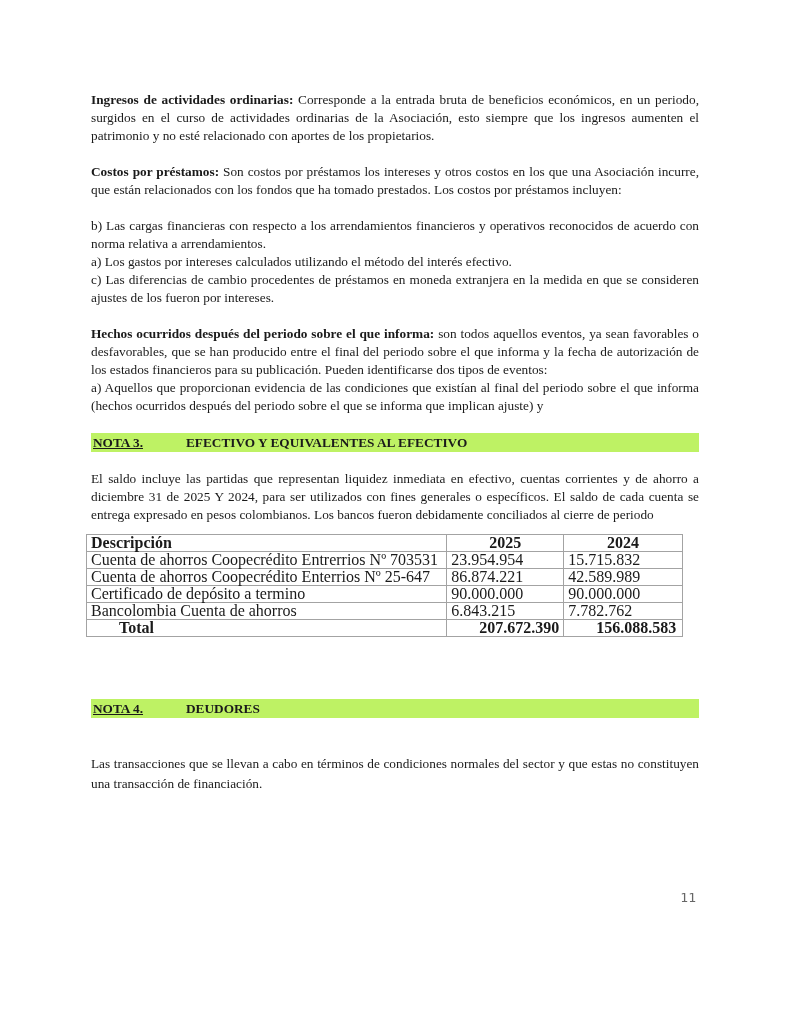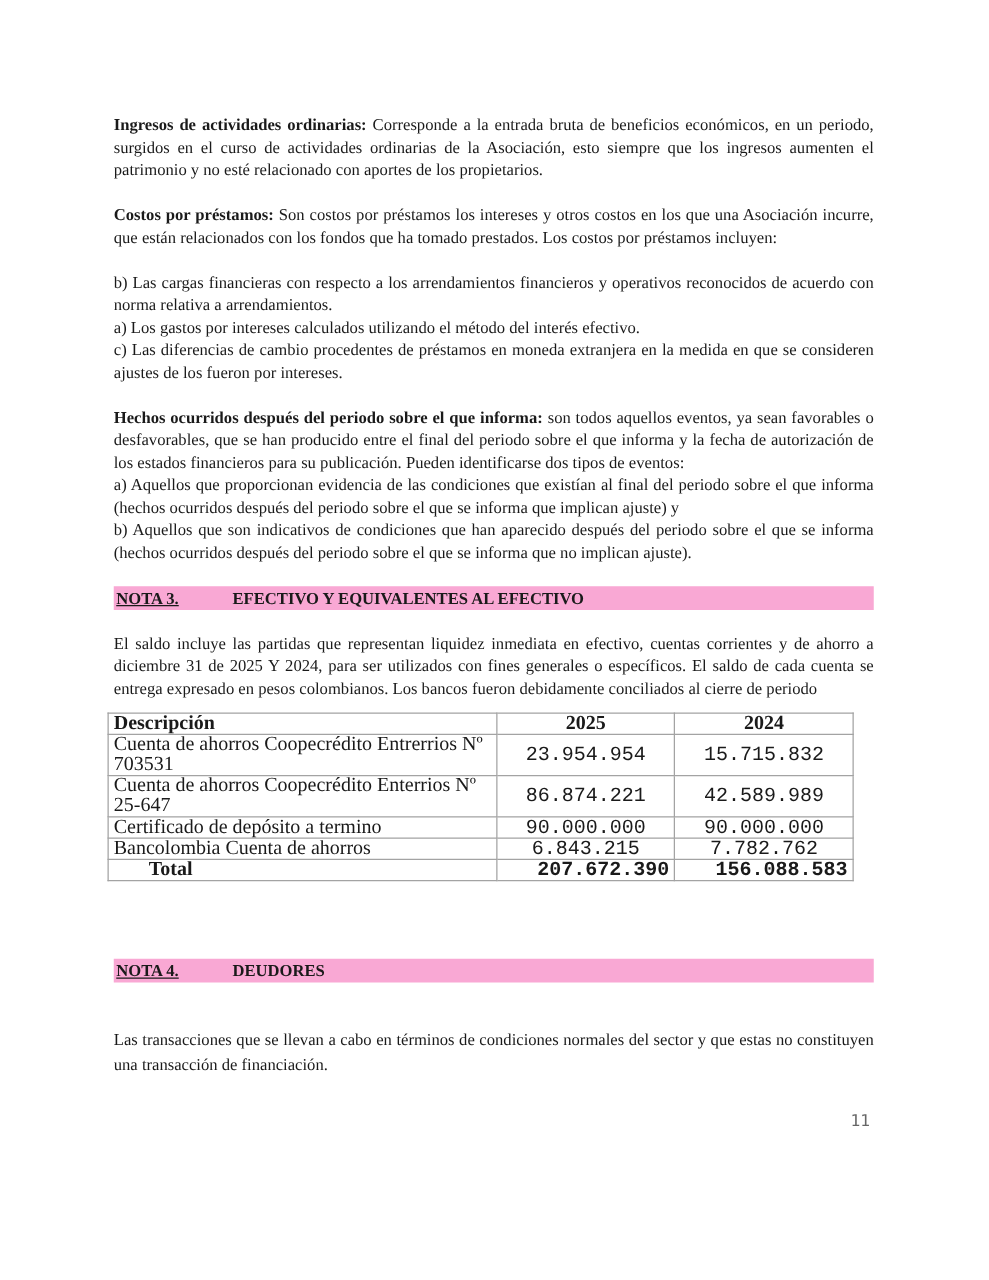--- a/index.html
+++ b/index.html
@@ -2,27 +2,27 @@
 <html><head>
 <meta charset="utf-8">
 <style>
   html, body { margin: 0; padding: 0; background: #ffffff; }
   body { width: 791px; height: 1024px; position: relative; overflow: hidden;
          font-family: "Liberation Serif", serif; color: #1a1a1a; font-size: 13.3px; }
   .page { position: absolute; left: 91px; top: 73px; width: 608px; }
   p { margin: 0; line-height: 18px; text-align: justify; }
   .gap { height: 18px; }
   .b { font-weight: bold; }
-  .note-header { background: #f9a8d4; height: 19px; line-height: 19px; padding-left: 2px;
+  .note-header { background: #bef264; height: 19px; line-height: 19px; padding-left: 2px;
                  font-weight: bold; font-size: 13.3px; margin-top: 0; }
   .note-num { text-decoration: underline; display: inline-block; width: 93px; }
   table { border-collapse: collapse; margin-left: -5px; width: 597px; }
   td, th { border: 1px solid #a3a3a3; padding: 0 4px; height: 16px; line-height: 16px; font-size: 16px; font-weight: normal; }
   th { font-weight: bold; }
-  td.num { text-align: center; font-family: Liberation Mono, monospace; }
+  td.num { text-align: left; }
   th.year { text-align: center; }
   th.desc { text-align: left; }
   tr.total td { font-weight: bold; padding-left: 32px; }
   .c1 { width: 370px; } .c2 { width: 100px; } .c3 { width: 110px; }
   .page-num { position: absolute; right: 95px; top: 890px; font-family: "DejaVu Sans Mono", monospace;
               font-size: 13px; color: #666; }
 </style>
 </head>
 <body>
 
@@ -34,21 +34,20 @@
 
   <p><span class="b">Costos por préstamos:</span><span> Son costos por préstamos los intereses y otros costos en los que una Asociación incurre, que están relacionados con los fondos que ha tomado prestados. Los costos por préstamos incluyen:</span></p>
   <div class="gap"></div>
   <p>b) Las cargas financieras con respecto a los arrendamientos financieros y operativos reconocidos de acuerdo con norma relativa a arrendamientos.</p>
   <p>a) Los gastos por intereses calculados utilizando el método del interés efectivo.</p>
   <p>c) Las diferencias de cambio procedentes de préstamos en moneda extranjera en la medida en que se consideren ajustes de los fueron por intereses.</p>
   <div class="gap"></div>
 
   <p><span class="b">Hechos ocurridos después del periodo sobre el que informa:</span><span> son todos aquellos eventos, ya sean favorables o desfavorables, que se han producido entre el final del periodo sobre el que informa y la fecha de autorización de los estados financieros para su publicación. Pueden identificarse dos tipos de eventos:</span></p>
   <p>a) Aquellos que proporcionan evidencia de las condiciones que existían al final del periodo sobre el que informa (hechos ocurridos después del periodo sobre el que se informa que implican ajuste) y</p>
-  <p>b) Aquellos que son indicativos de condiciones que han aparecido después del periodo sobre el que se informa (hechos ocurridos después del periodo sobre el que se informa que no implican ajuste).</p>
   <div class="gap"></div>
 
   <div class="note-header">
     <span class="note-num">NOTA 3.</span><span>EFECTIVO Y EQUIVALENTES AL EFECTIVO</span>
   </div>
   <div class="gap"></div>
   <p>El saldo incluye las partidas que representan liquidez inmediata en efectivo, cuentas corrientes y de ahorro a diciembre 31 de 2025 Y 2024, para ser utilizados con fines generales o específicos. El saldo de cada cuenta se entrega expresado en pesos colombianos.  Los bancos fueron debidamente conciliados al cierre de periodo</p>
   <div style="height:10px"></div>
 
   <table>

